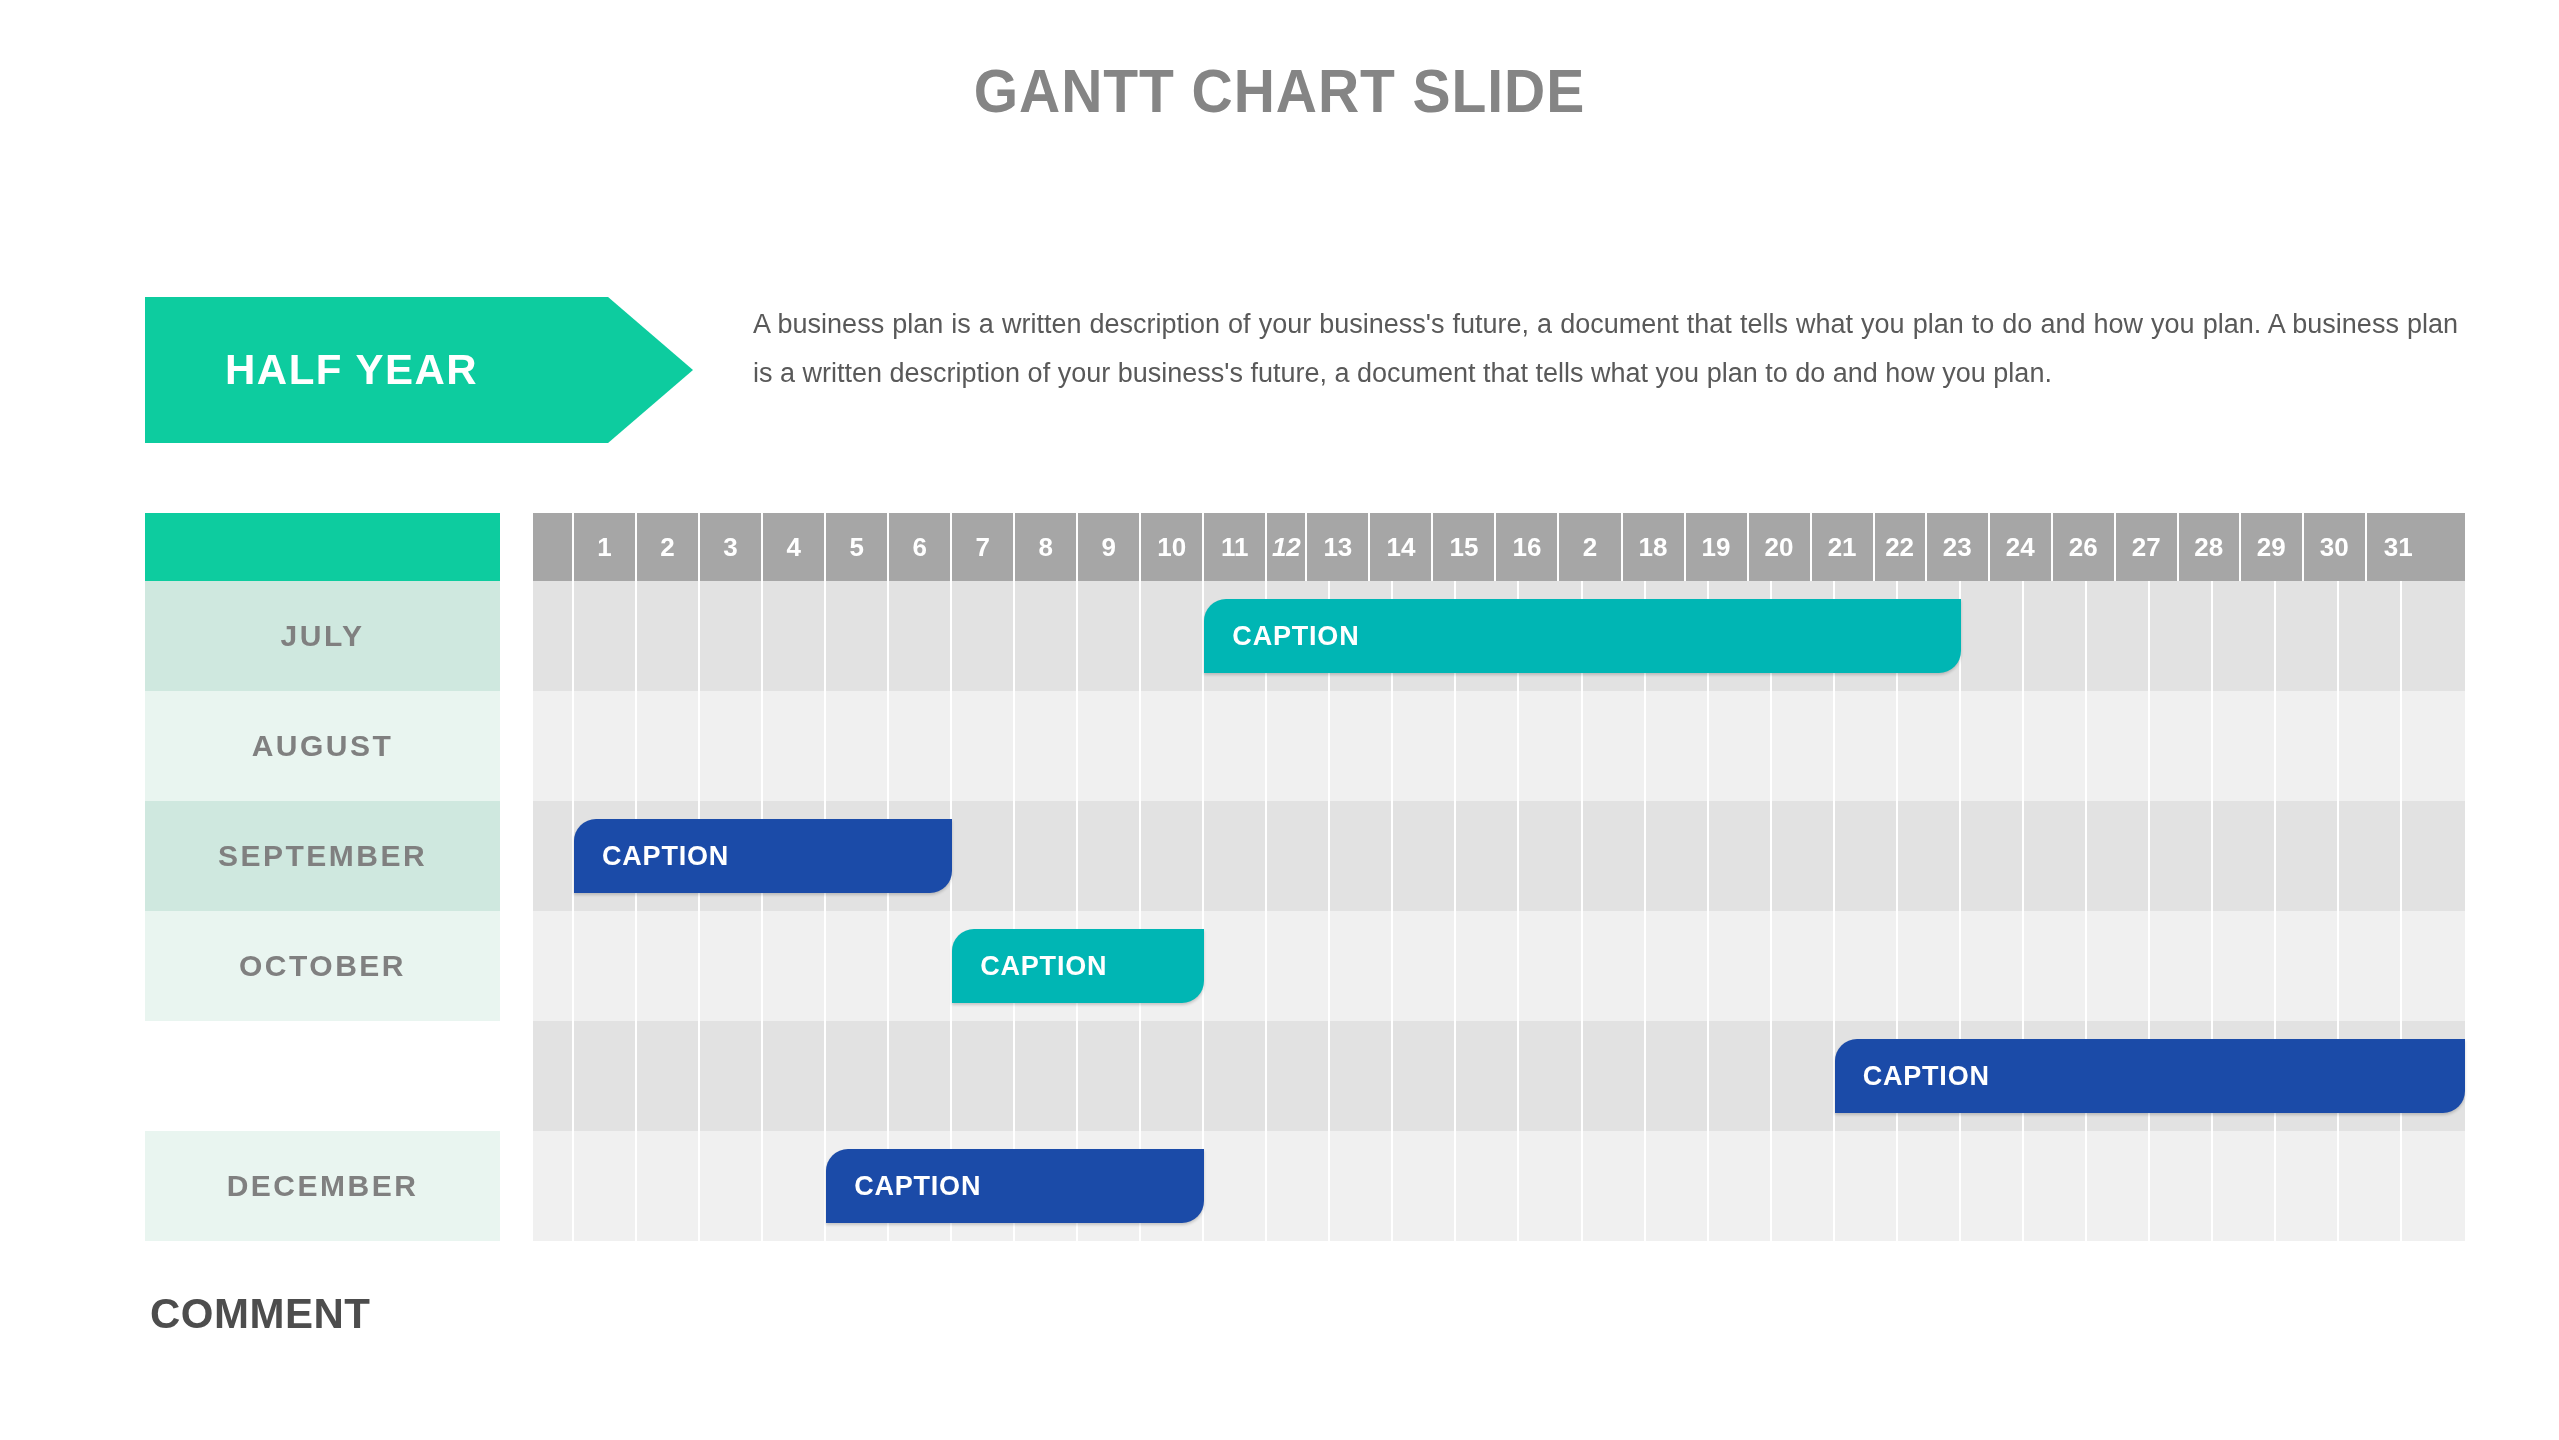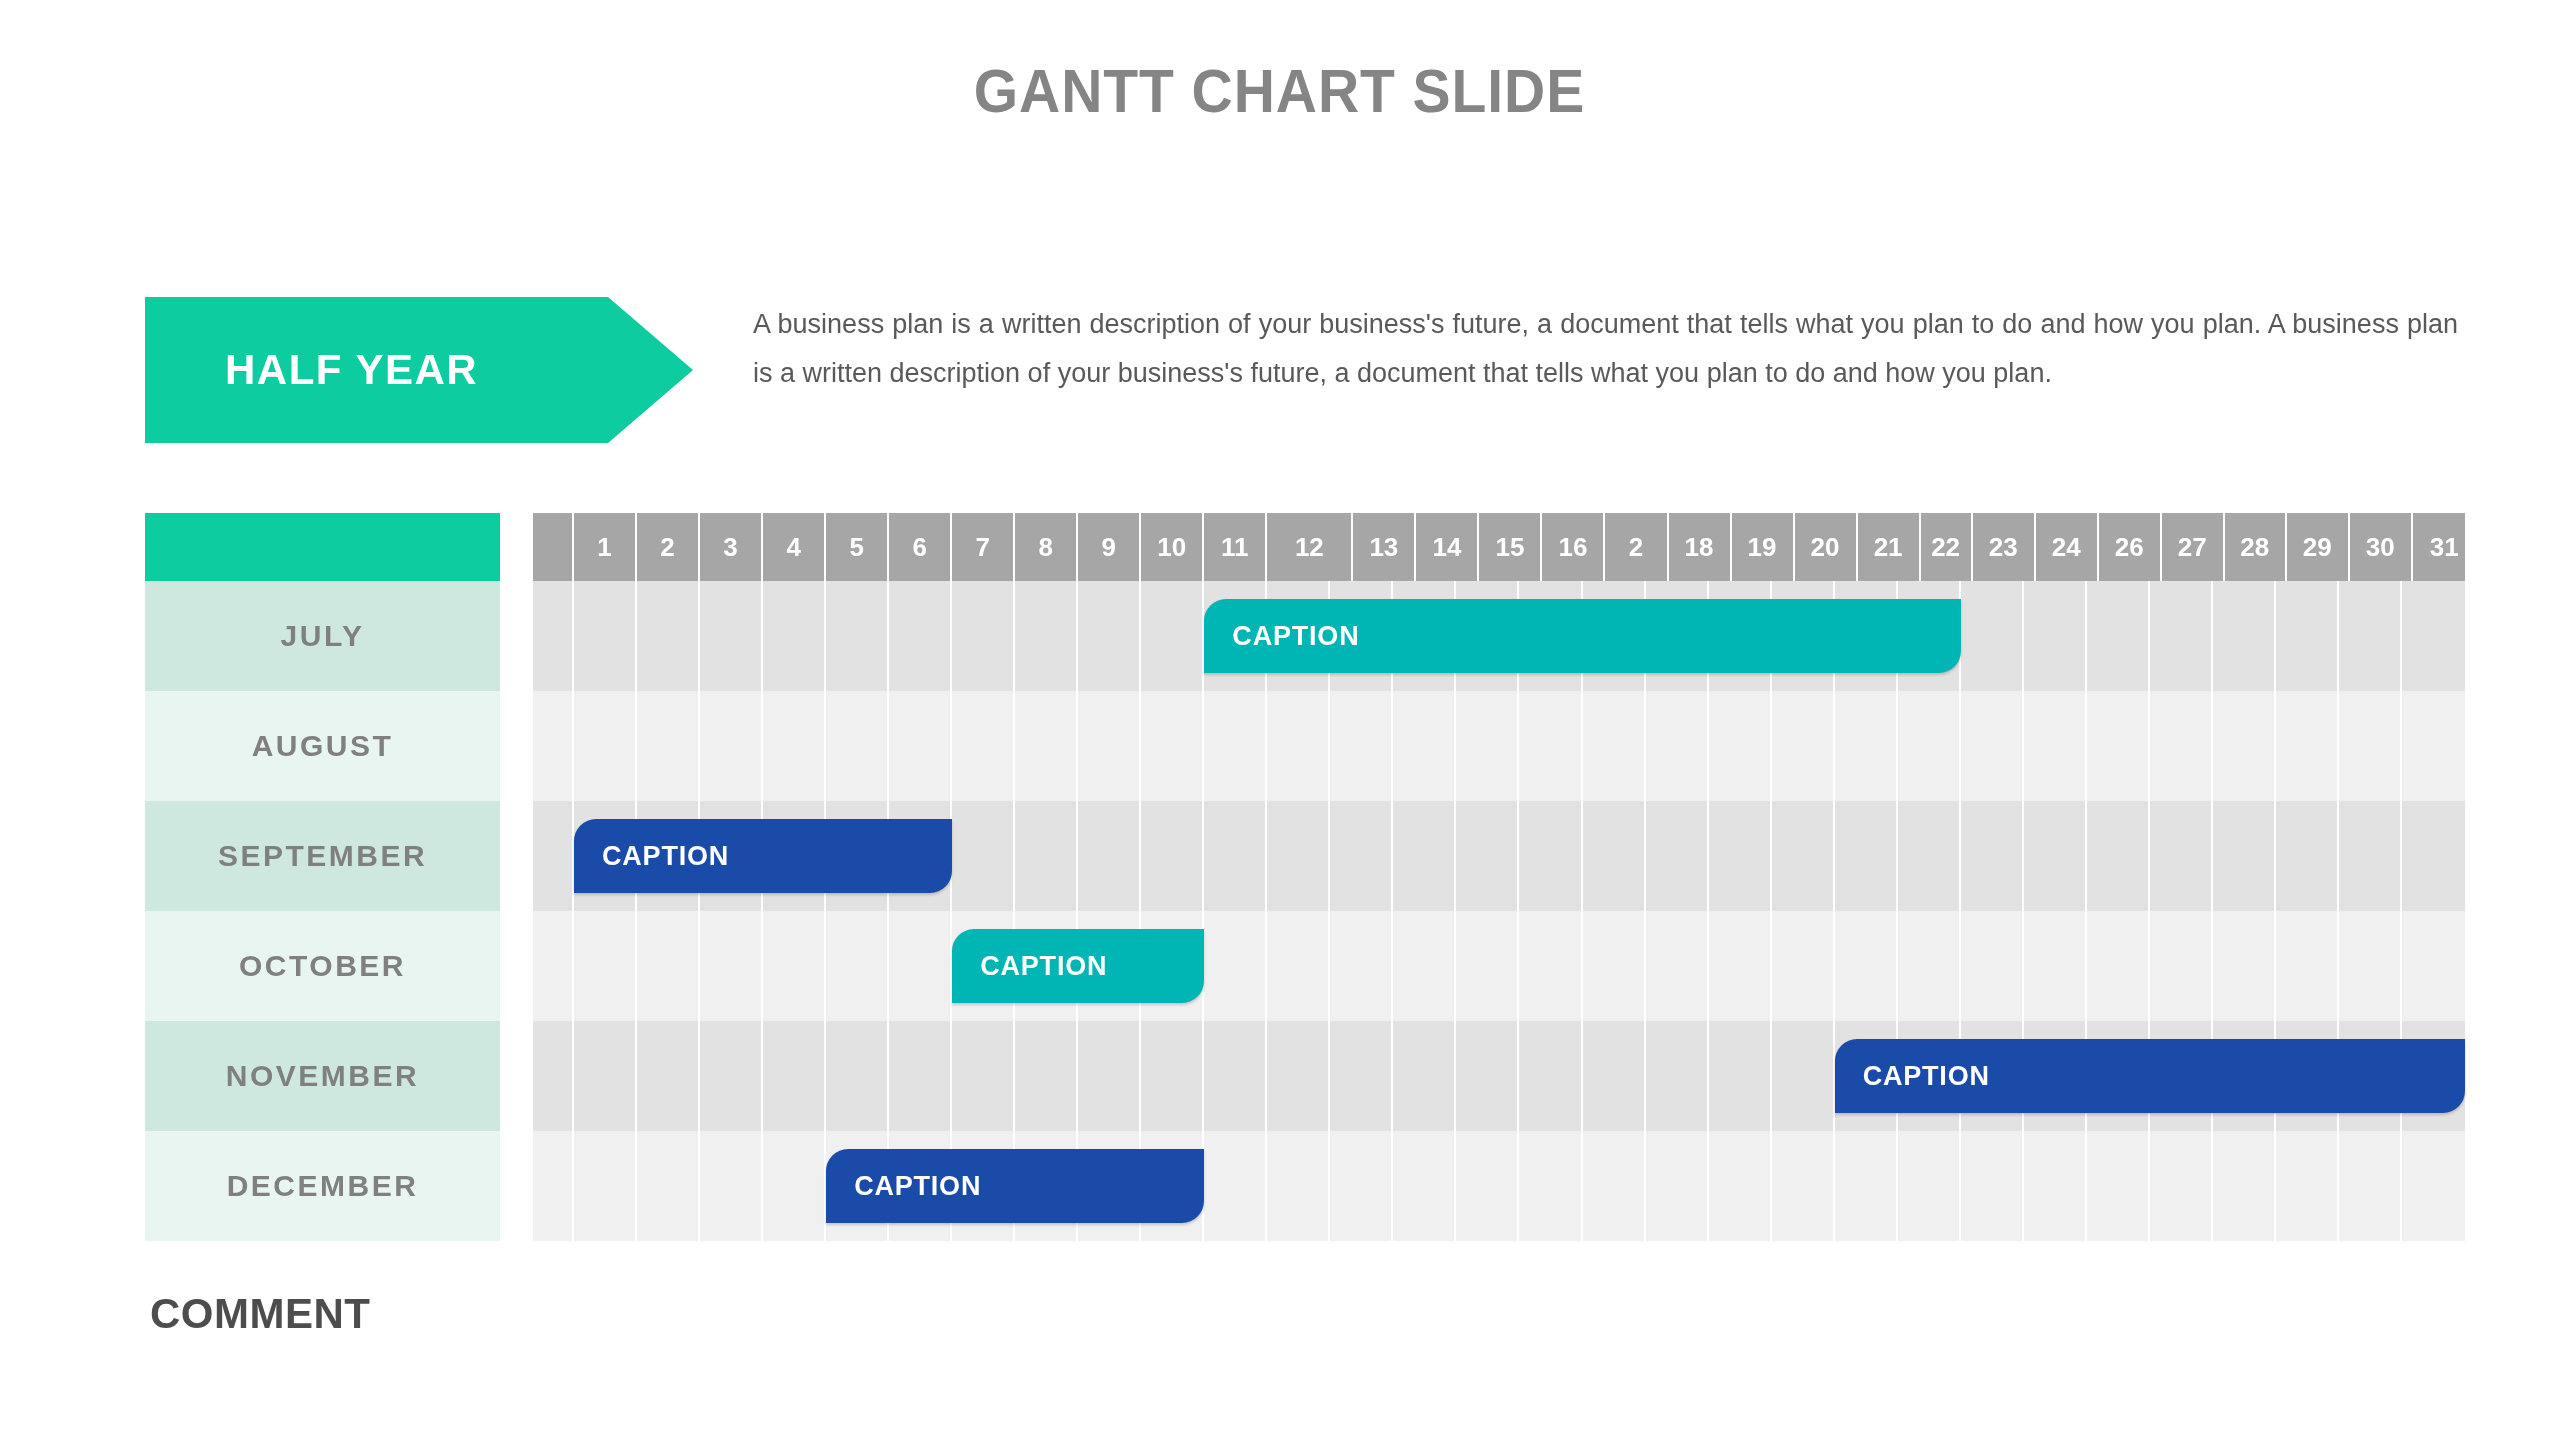--- a/index.html
+++ b/index.html
@@ -198,44 +198,41 @@
         <span class="month-label">JULY</span>
       </div>
       <div class="month-cell" style="top: 178px; height: 110px; background: rgb(233, 245, 240);">
         <span class="month-label">AUGUST</span>
       </div>
       <div class="month-cell" style="top: 398px; height: 110px; background: rgb(233, 245, 240);">
         <span class="month-label">OCTOBER</span>
       </div>
       <div class="month-cell" style="top: 288px; height: 110px; background: rgb(207, 232, 223);">
         <span class="month-label">SEPTEMBER</span>
-      </div>
-      <div class="month-cell" style="top: 508px; height: 110px; background: rgb(207, 232, 223);">
-        <span class="month-label">NOVEMBER</span>
       </div>
       <div class="month-cell" style="top: 618px; height: 110px; background: rgb(233, 245, 240);">
         <span class="month-label">DECEMBER</span>
       </div>
     </div>
 
   <div id="grid-area">
     <div id="day-header">
         <div class="day-cell lead" style="width: 41px;"></div>
         <div class="day-cell" style="width: 63.0333px;">1</div>
         <div class="day-cell" style="width: 63.0333px;">2</div>
         <div class="day-cell" style="width: 63.0333px;">3</div>
         <div class="day-cell" style="width: 63.0333px;">4</div>
         <div class="day-cell" style="width: 63.0333px;">5</div>
         <div class="day-cell" style="width: 63.0333px;">6</div>
         <div class="day-cell" style="width: 63.0333px;">7</div>
         <div class="day-cell" style="width: 63.0333px;">8</div>
         <div class="day-cell" style="width: 63.0333px;">9</div>
         <div class="day-cell" style="width: 63.0333px;">10</div>
         <div class="day-cell" style="width: 63.0333px;">11</div>
-        <div class="day-cell" style="width: 86px;">12</div>
+        <div class="day-cell" style="width: 40px; font-style: italic;">12</div>
         <div class="day-cell" style="width: 63.0333px;">13</div>
         <div class="day-cell" style="width: 63.0333px;">14</div>
         <div class="day-cell" style="width: 63.0333px;">15</div>
         <div class="day-cell" style="width: 63.0333px;">16</div>
         <div class="day-cell" style="width: 63.0333px;">2</div>
         <div class="day-cell" style="width: 63.0333px;">18</div>
         <div class="day-cell" style="width: 63.0333px;">19</div>
         <div class="day-cell" style="width: 63.0333px;">20</div>
         <div class="day-cell" style="width: 63.0333px;">21</div>
         <div class="day-cell" style="width: 52px;">22</div>

